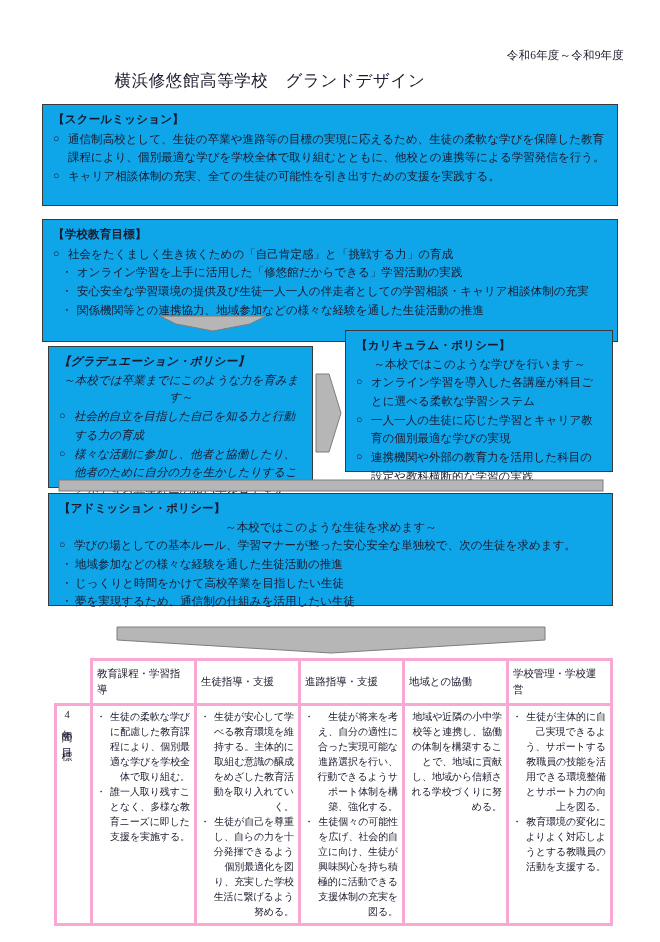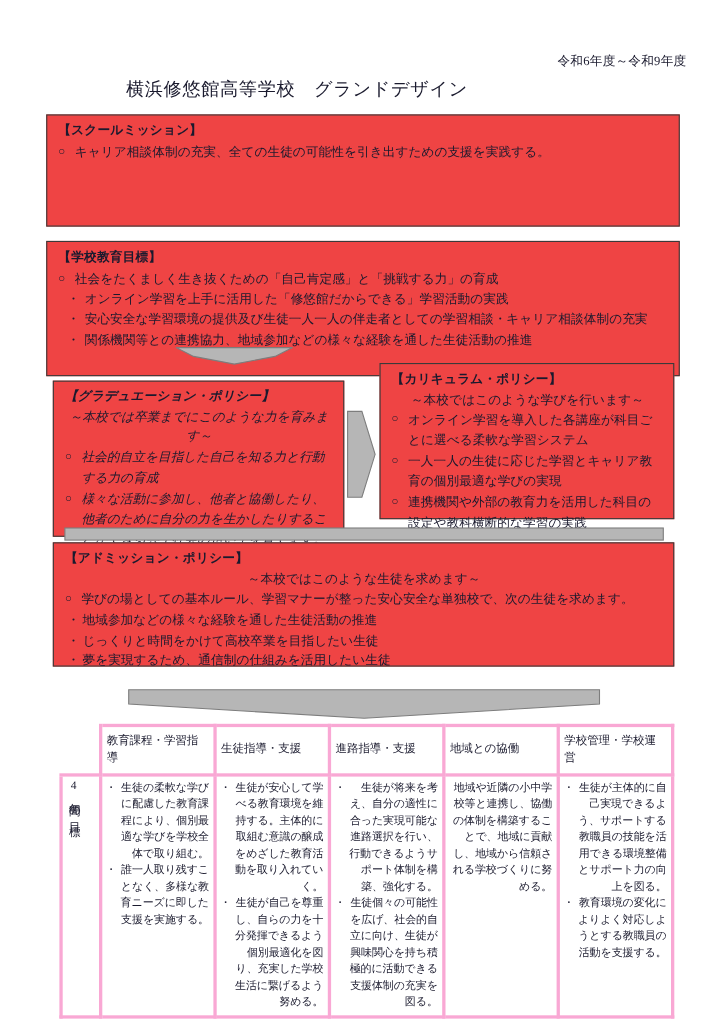--- a/index.html
+++ b/index.html
@@ -42,21 +42,21 @@
     font-size: 16.5px;
     font-weight: normal;
     letter-spacing: 0.6px;
   }
 
   
   .box {
     position: absolute;
     box-sizing: border-box;
     border: 1px solid #3a3a3a;
-    background: #ef4444;
+    background: #0ea5e9;
     padding: 6px 9px 17px 10px;
   }
   .box-title {
     font-size: 11.5px;
     font-weight: bold;
     letter-spacing: 0.2px;
     margin-bottom: 2px;
     line-height: 1.45;
   }
   .lead {
@@ -193,20 +193,21 @@
 <body>
 
 <div class="page">
 
   <div class="doc-date">令和6年度～令和9年度</div>
   <div class="doc-title">横浜修悠館高等学校　グランドデザイン</div>
 
   <div class="box" id="box-mission">
     <div class="box-title">【スクールミッション】</div>
     <ul class="items">
+      <li class="circle">通信制高校として、生徒の卒業や進路等の目標の実現に応えるため、生徒の柔軟な学びを保障した教育課程により、個別最適な学びを学校全体で取り組むとともに、他校との連携等による学習発信を行う。</li>
       <li class="circle">キャリア相談体制の充実、全ての生徒の可能性を引き出すための支援を実践する。</li>
     </ul>
   </div>
 
   <div class="box" id="box-goals">
     <div class="box-title">【学校教育目標】</div>
     <ul class="items">
       <li class="circle">社会をたくましく生き抜くための「自己肯定感」と「挑戦する力」の育成</li>
       <li class="dot">オンライン学習を上手に活用した「修悠館だからできる」学習活動の実践</li>
       <li class="dot">安心安全な学習環境の提供及び生徒一人一人の伴走者としての学習相談・キャリア相談体制の充実</li>

